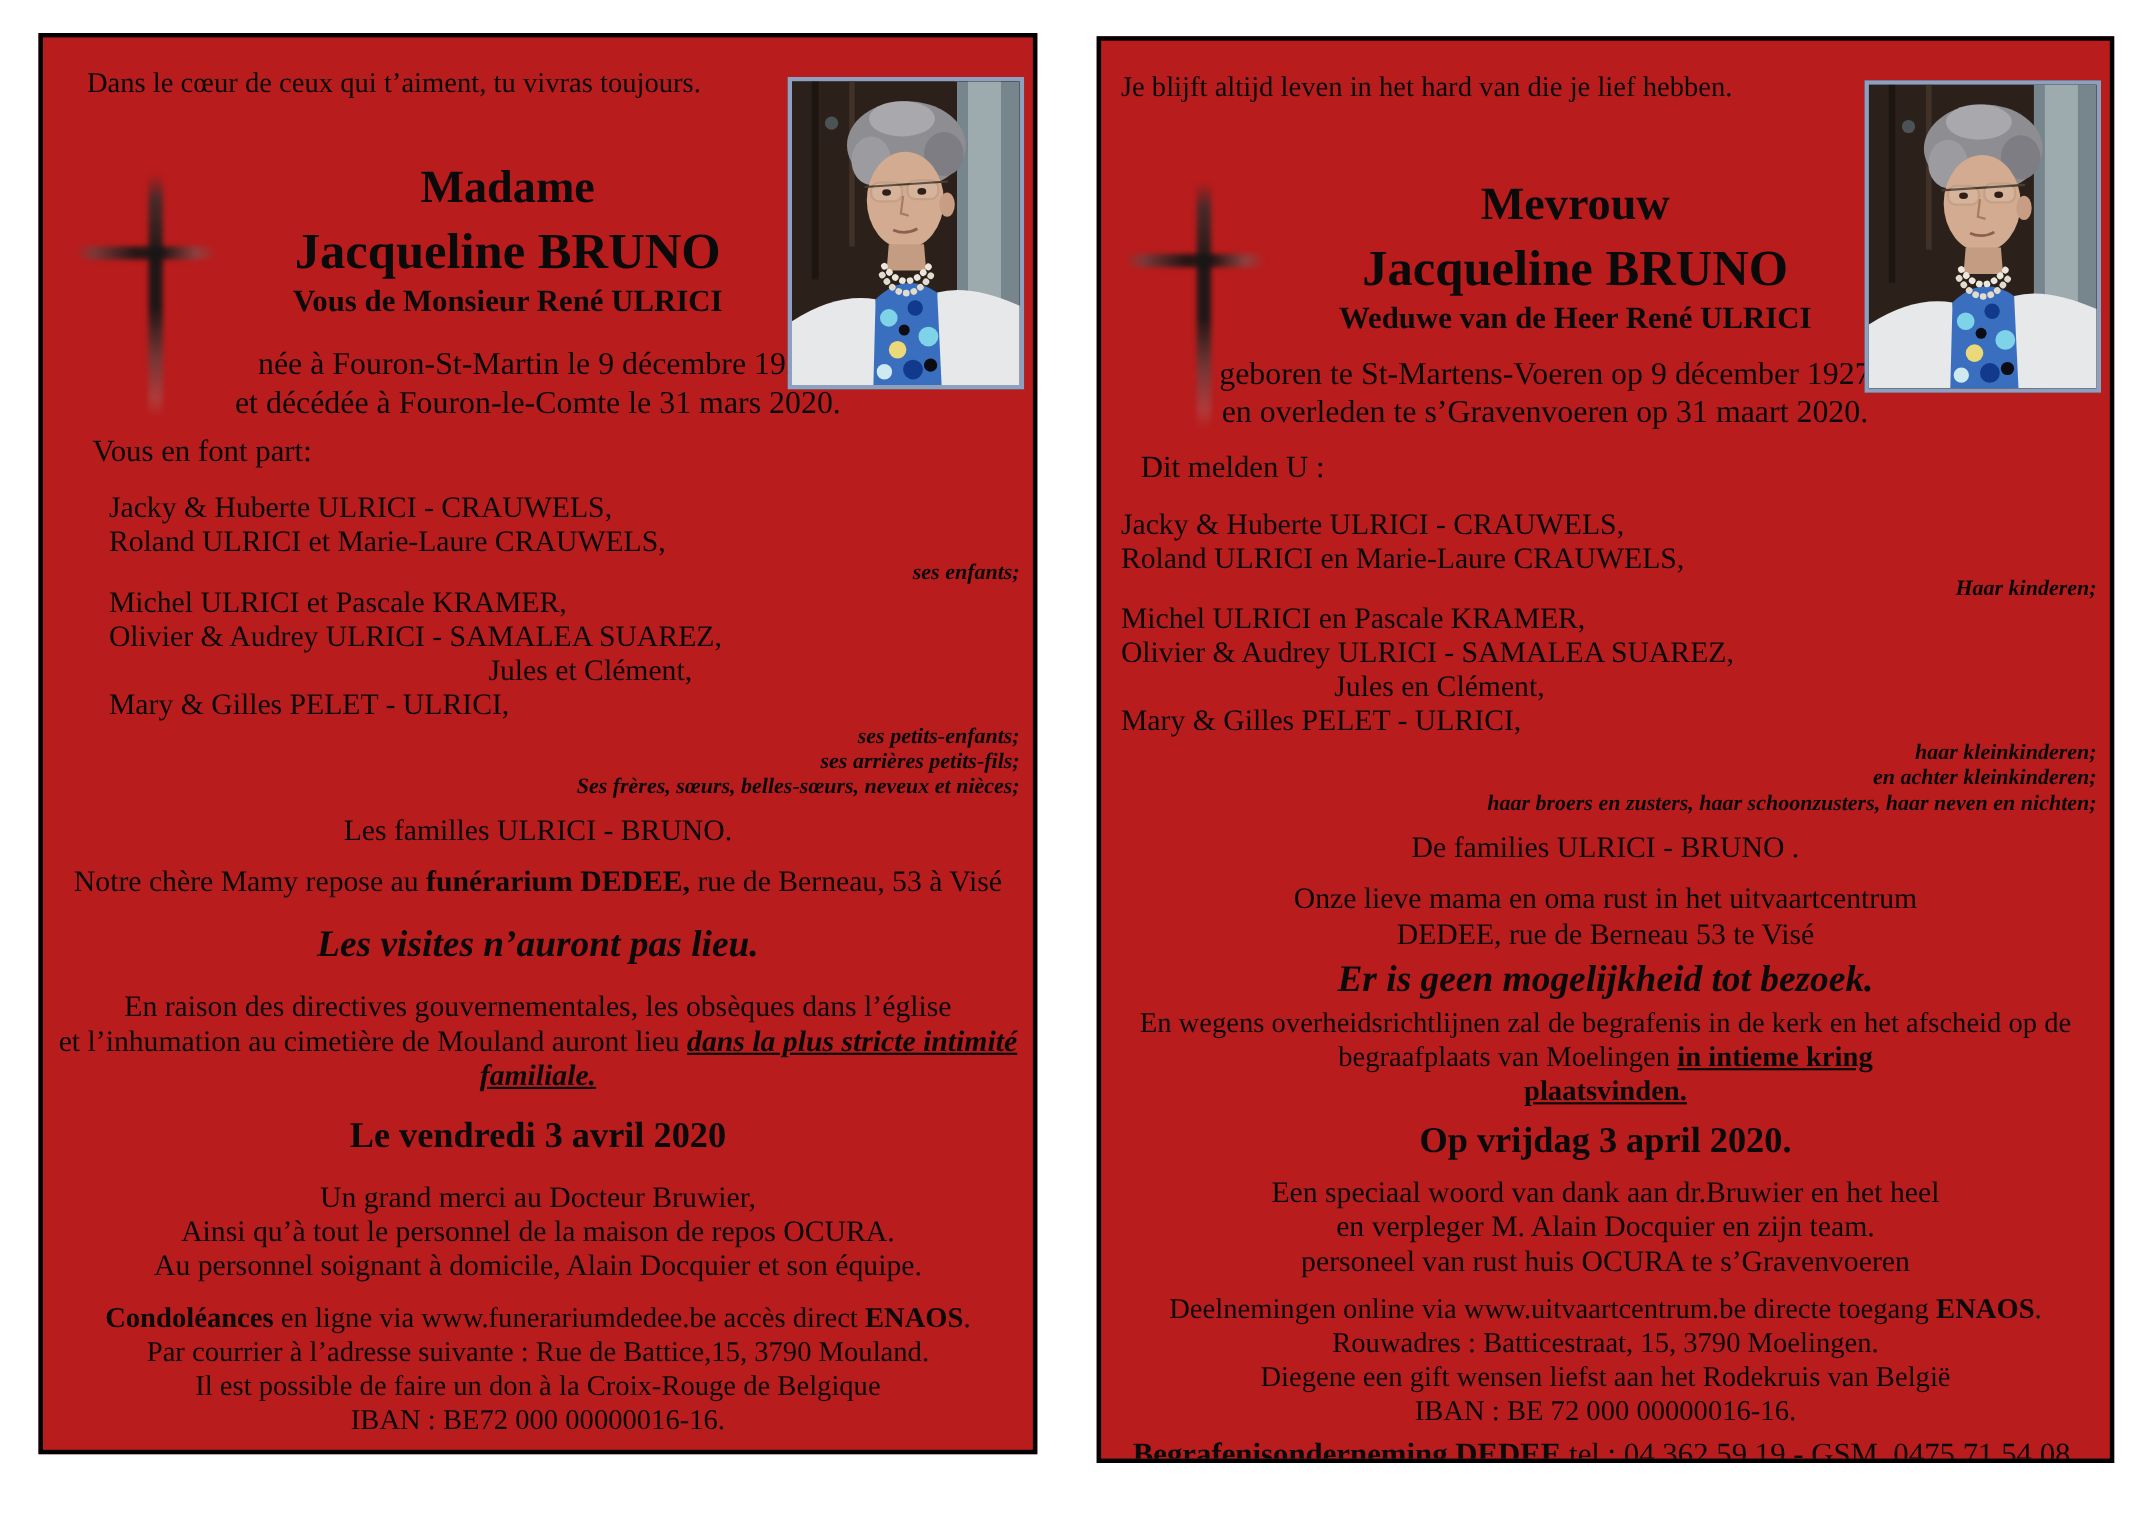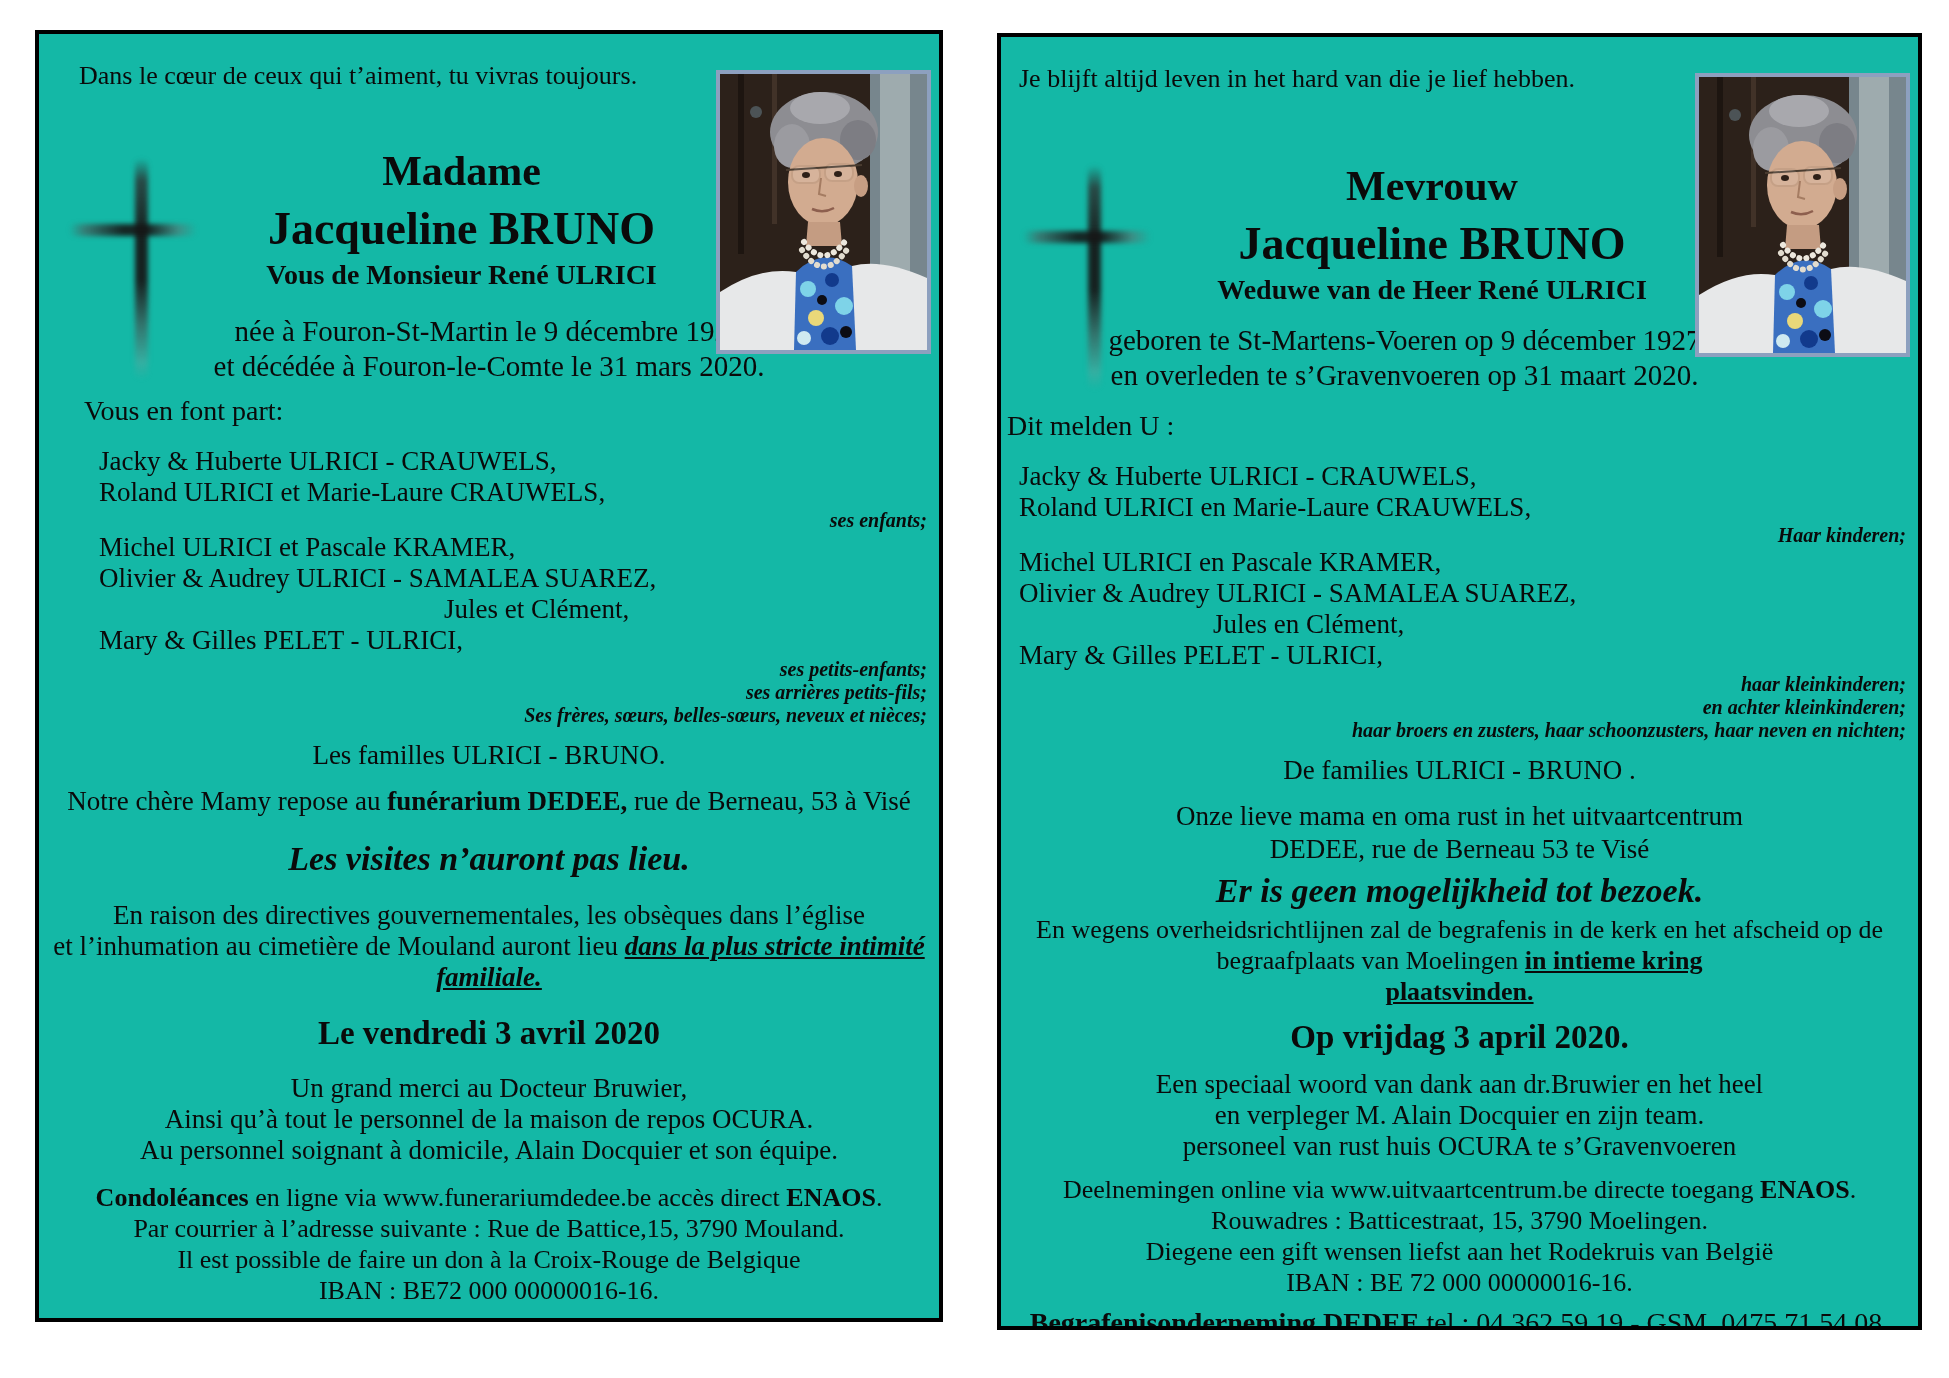--- a/index.html
+++ b/index.html
@@ -2,21 +2,21 @@
 <html><head>
 <meta charset="utf-8">
 <title>Memorial card</title>
 <style>
   html,body{margin:0;padding:0;}
   body{
     width:1949px;height:1378px;position:relative;background:#ffffff;
     font-family:"Liberation Serif","DejaVu Serif",serif;color:#0a0a0a;
     overflow:hidden;
   }
-  .card{position:absolute;background:#14b8a6;border:4px solid #000;box-sizing:border-box;overflow:hidden;}
+  .card{position:absolute;background:#b91c1c;border:4px solid #000;box-sizing:border-box;overflow:hidden;}
   .card-left{left:35px;top:30px;width:908px;height:1292px;}
   .card-right{left:997px;top:33px;width:925px;height:1297px;}
   .card-inner{position:relative;width:100%;height:100%;}
 
   
   .cross{position:absolute;pointer-events:none;}
   .cross-v{position:absolute;width:13px;border-radius:7px;
     background:linear-gradient(to bottom,
       rgba(70,70,70,0) 0%, rgba(45,45,45,.78) 10%, rgba(22,22,22,.93) 35%,
       rgba(22,22,22,.93) 55%, rgba(70,70,70,.6) 75%, rgba(150,150,150,.25) 92%,
@@ -45,21 +45,21 @@
   .t1{margin-top:50px;font-size:42px;font-weight:bold;line-height:58px;white-space:nowrap;}
   .card-right .t1{margin-top:62px;}
   .t2{font-size:46px;font-weight:bold;line-height:58px;white-space:nowrap;}
   .t3{font-size:28px;font-weight:bold;line-height:34px;white-space:nowrap;}
 
   .birth{margin-top:22px;text-align:center;font-size:29px;line-height:35px;}
   .birth div{white-space:nowrap;}
   .card-right .birth{padding-right:110px;margin-top:16px;}
 
   .announce{margin-top:10px;margin-left:45px;font-size:28px;line-height:34px;white-space:nowrap;}
-  .card-right .announce{margin-left:6px;margin-top:16px;}
+  .card-right .announce{margin-left:36px;margin-top:16px;}
 
   .names{margin-left:60px;font-size:27px;line-height:31px;}
   .card-right .names{margin-left:18px;}
   .names div{white-space:nowrap;}
   .g1{margin-top:18px;}
   .rlabel{text-align:right;padding-right:12px;font-size:20px;line-height:23px;
     font-weight:bold;font-style:italic;white-space:nowrap;}
   .label1{margin-top:1px;}
   .indent{white-space:nowrap;font-size:27px;line-height:31px;margin-left:405px;}
   .card-right .indent{margin-left:212px;}

